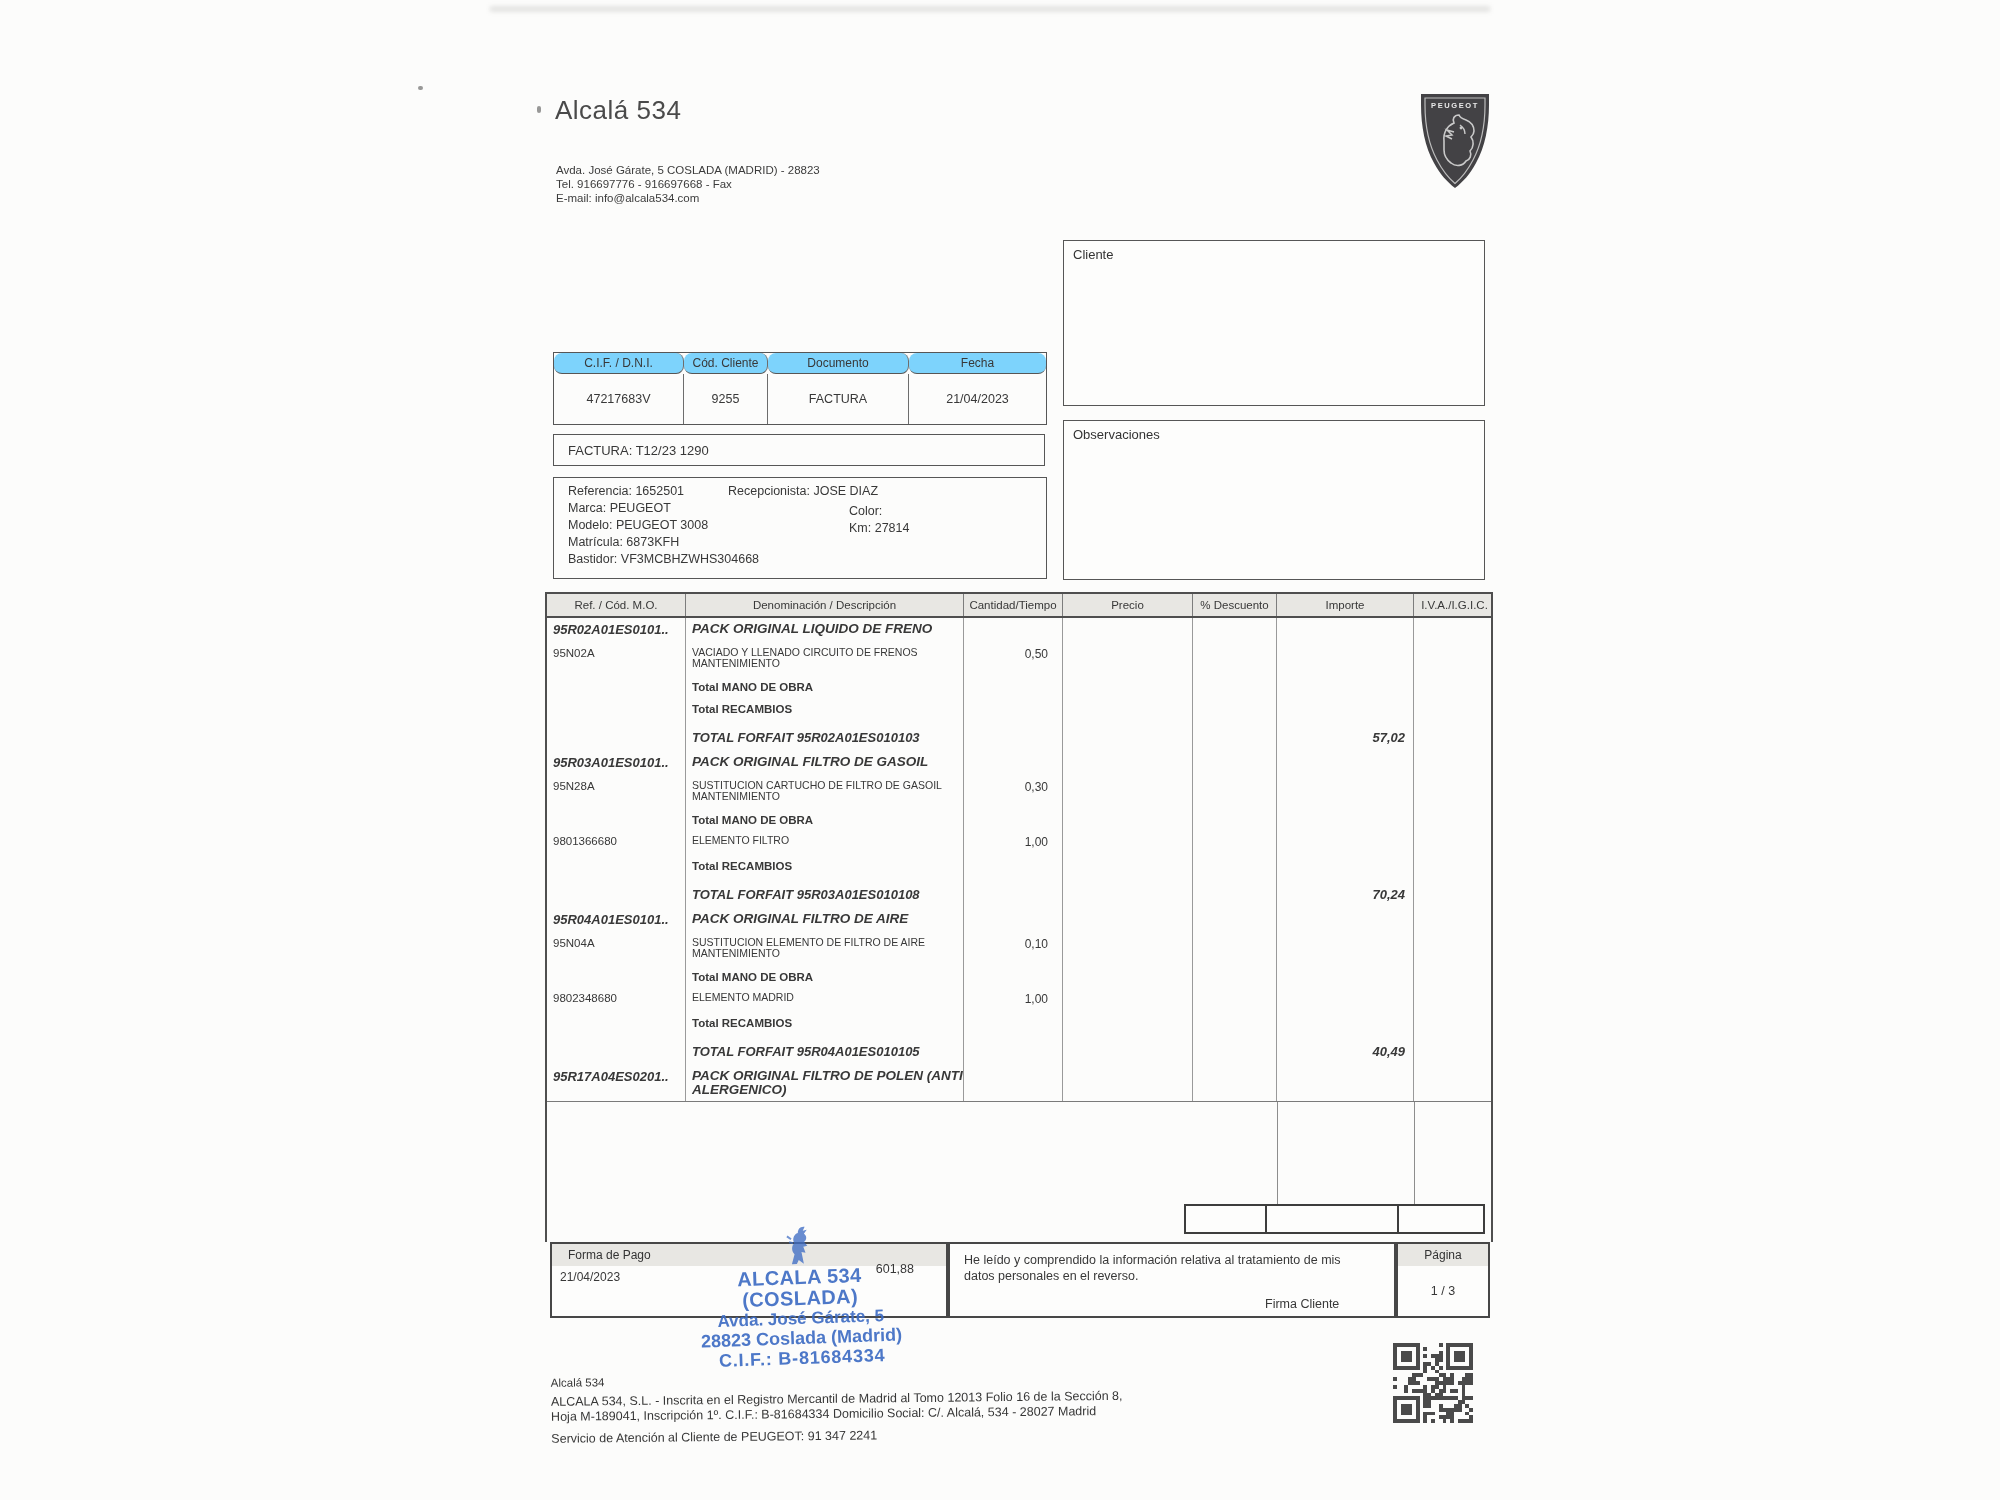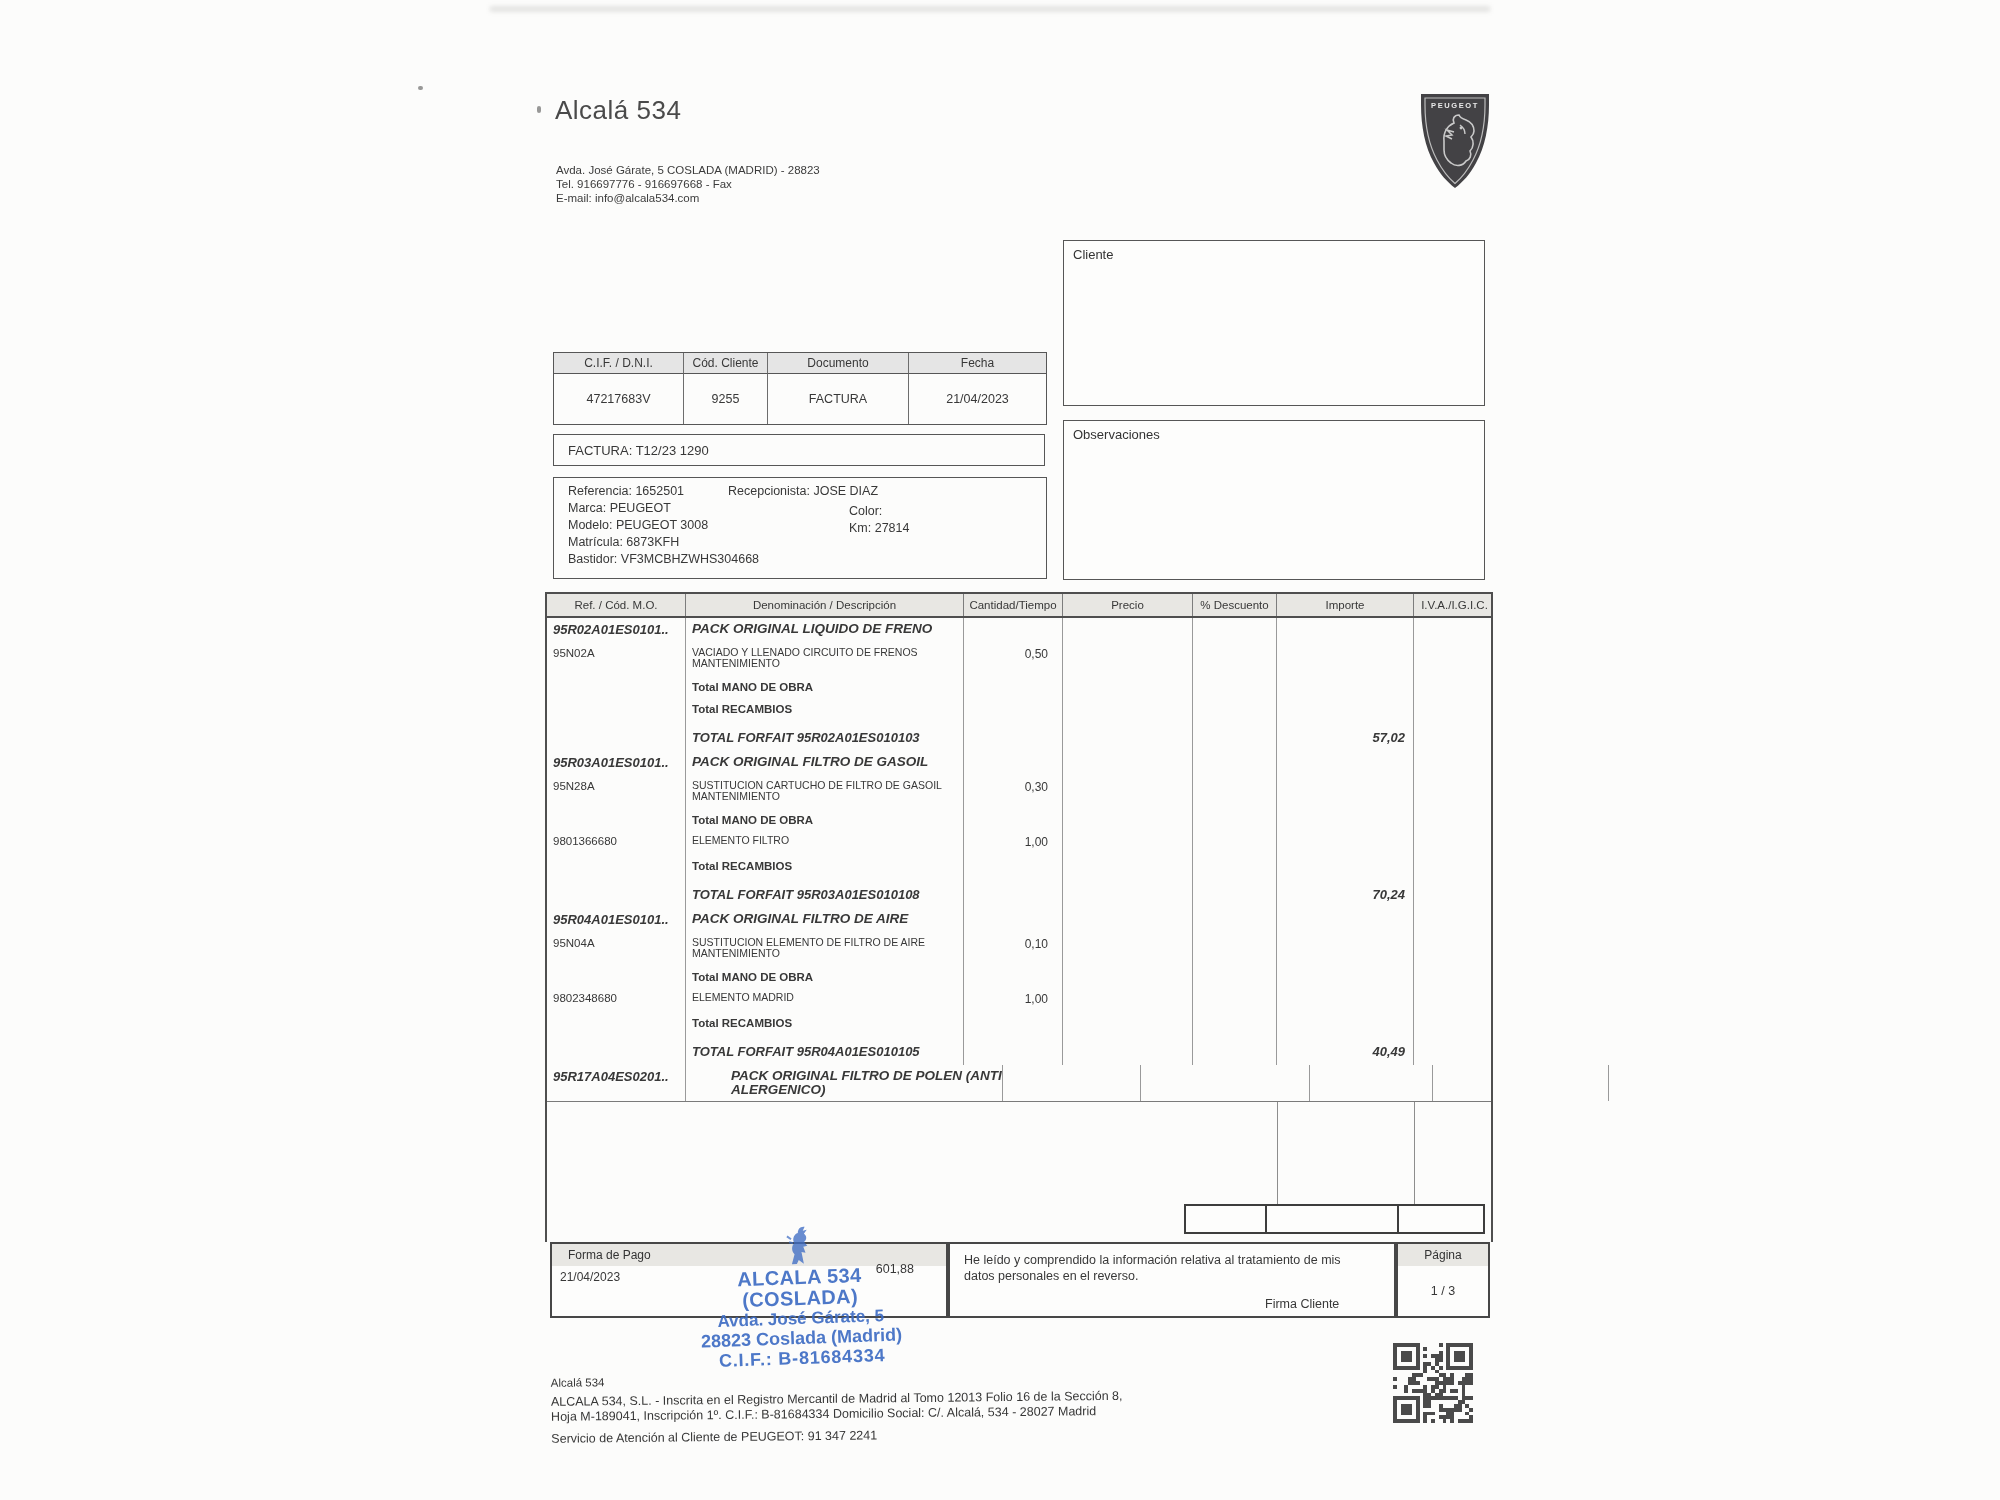--- a/index.html
+++ b/index.html
@@ -19,22 +19,22 @@
 
   
   .box{position:absolute;border:1.6px solid #565656;background:#fdfdfc;}
   .cliente-box{left:1063px;top:240px;width:420px;height:164px;}
   .observaciones-box{left:1063px;top:420px;width:420px;height:158px;}
   .box .box-label{position:absolute;left:9px;top:6px;font-size:13px;color:#333;}
 
   
   .doc-table{position:absolute;left:553px;top:352px;width:492px;border:1.6px solid #565656;}
   .doc-head,.doc-vals{display:grid;grid-template-columns:130px 84px 141px 137px;}
-  .doc-head>div{height:20px;line-height:20px;text-align:center;font-size:12px;background:#e5e5e5;
-    border-right:1px solid #6d6d6d;border-bottom:1.6px solid #565656;}
+  .doc-head>div{height:20px;line-height:20px;text-align:center;font-size:12px;background:#7dd3fc;
+    border-right:1px solid #6d6d6d;border-bottom:1.6px solid #565656;border-radius:8px;}
   .doc-head>div:last-child,.doc-vals>div:last-child{border-right:none;}
   .doc-vals>div{height:50px;display:flex;align-items:center;justify-content:center;font-size:12.5px;border-right:1px solid #6d6d6d;}
 
   .factura-bar{position:absolute;left:553px;top:434px;width:492px;height:32px;border:1.6px solid #565656;
     display:flex;align-items:center;padding-left:14px;box-sizing:border-box;font-size:13px;}
 
   .vehicle-box{position:absolute;left:553px;top:477px;width:492px;height:100px;border:1.6px solid #565656;font-size:12.5px;}
   .vehicle-box span{position:absolute;white-space:nowrap;}
   .v-l1{left:14px;top:6px;} .v-l2{left:14px;top:23px;} .v-l3{left:14px;top:40px;}
   .v-l4{left:14px;top:57px;} .v-l5{left:14px;top:74px;}
@@ -43,21 +43,21 @@
   
   .main-table{position:absolute;left:545px;top:592px;width:948px;height:650px;
     border:2px solid #4f4f4f;border-bottom:none;box-sizing:border-box;}
   .thead{display:grid;grid-template-columns:139px 278px 99px 130px 84px 137px 81px;background:#e8e7e3;border-bottom:2px solid #4f4f4f;}
   .thead>div{height:22px;line-height:22px;text-align:center;font-size:11.5px;border-right:1px solid #7d7d7d;overflow:hidden;white-space:nowrap;}
   .thead>div:last-child{border-right:none;}
   .tbody{border-bottom:1px solid #7a7a7a;}
   .trow{display:grid;grid-template-columns:139px 278px 99px 130px 84px 137px 81px;}
   .trow>div{border-right:1px solid #9a9a9a;padding:0 6px;box-sizing:border-box;overflow:hidden;}
   .trow>div:last-child{border-right:none;}
-  .trow.pack{height:26px;} .trow.pack.two{height:36px;gap:39px;}
+  .trow.pack{height:26px;} .trow.pack.two{height:36px;}
   .trow.item{height:24px;} .trow.item.two{height:33px;}
   .trow.subtotal{height:22px;} .trow.forfait{height:30px;}
   .pack .c-ref,.pack .c-desc{font-weight:bold;font-style:italic;font-size:13px;padding-top:4px;white-space:nowrap;}
   .pack .c-desc{font-size:13.5px;line-height:14px;}
   .item .c-ref{font-size:11.5px;padding-top:3px;}
   .item .c-desc{font-size:10.5px;line-height:11px;padding-top:3px;}
   .item .c-qty{font-size:12px;text-align:right;padding-right:14px;padding-top:3px;}
   .subtotal .c-desc{font-weight:bold;font-size:11.5px;padding-top:4px;}
   .forfait .c-desc{font-weight:bold;font-style:italic;font-size:13px;padding-top:9px;white-space:nowrap;}
   .forfait .c-importe{font-weight:bold;font-style:italic;font-size:13px;text-align:right;padding-right:8px;padding-top:9px;}

